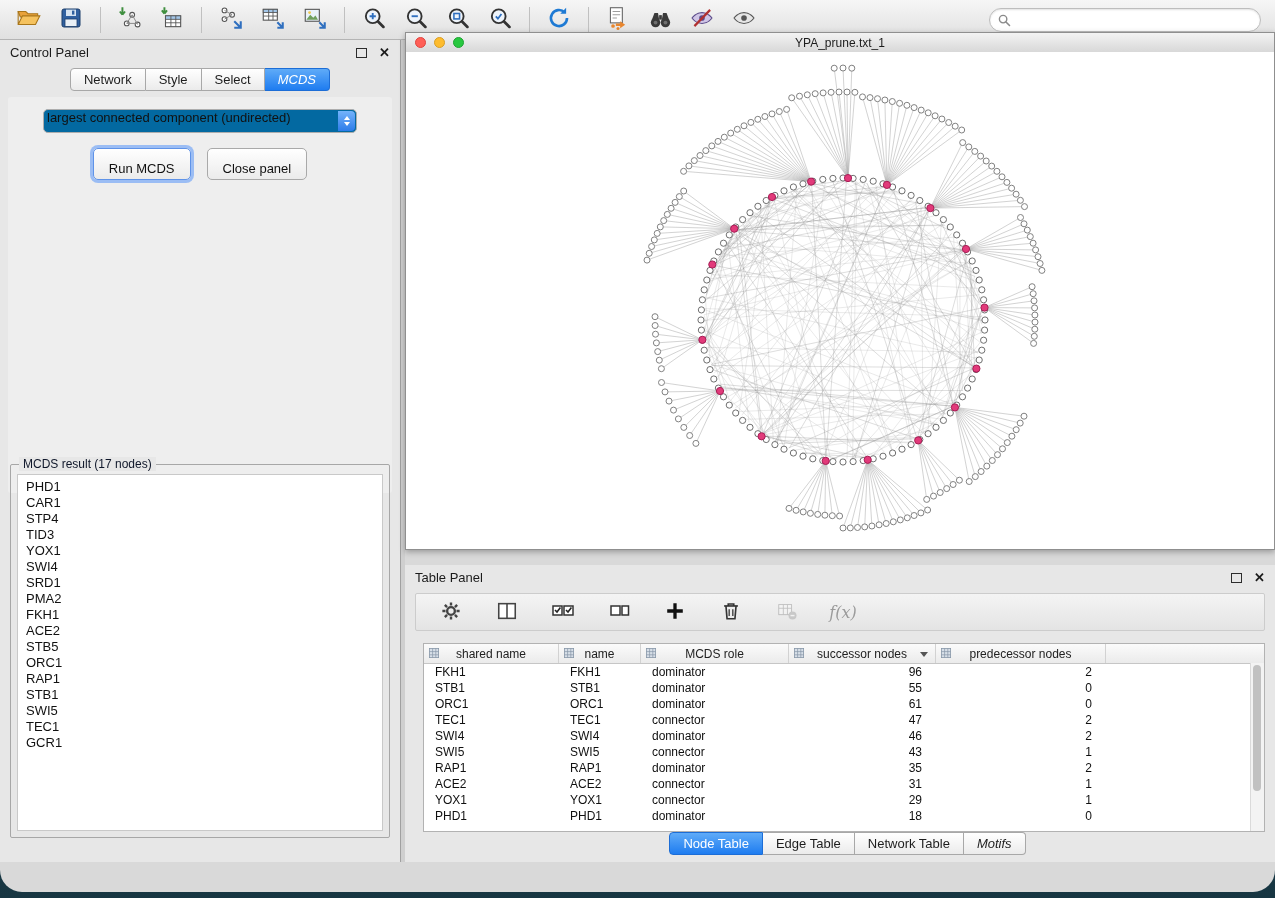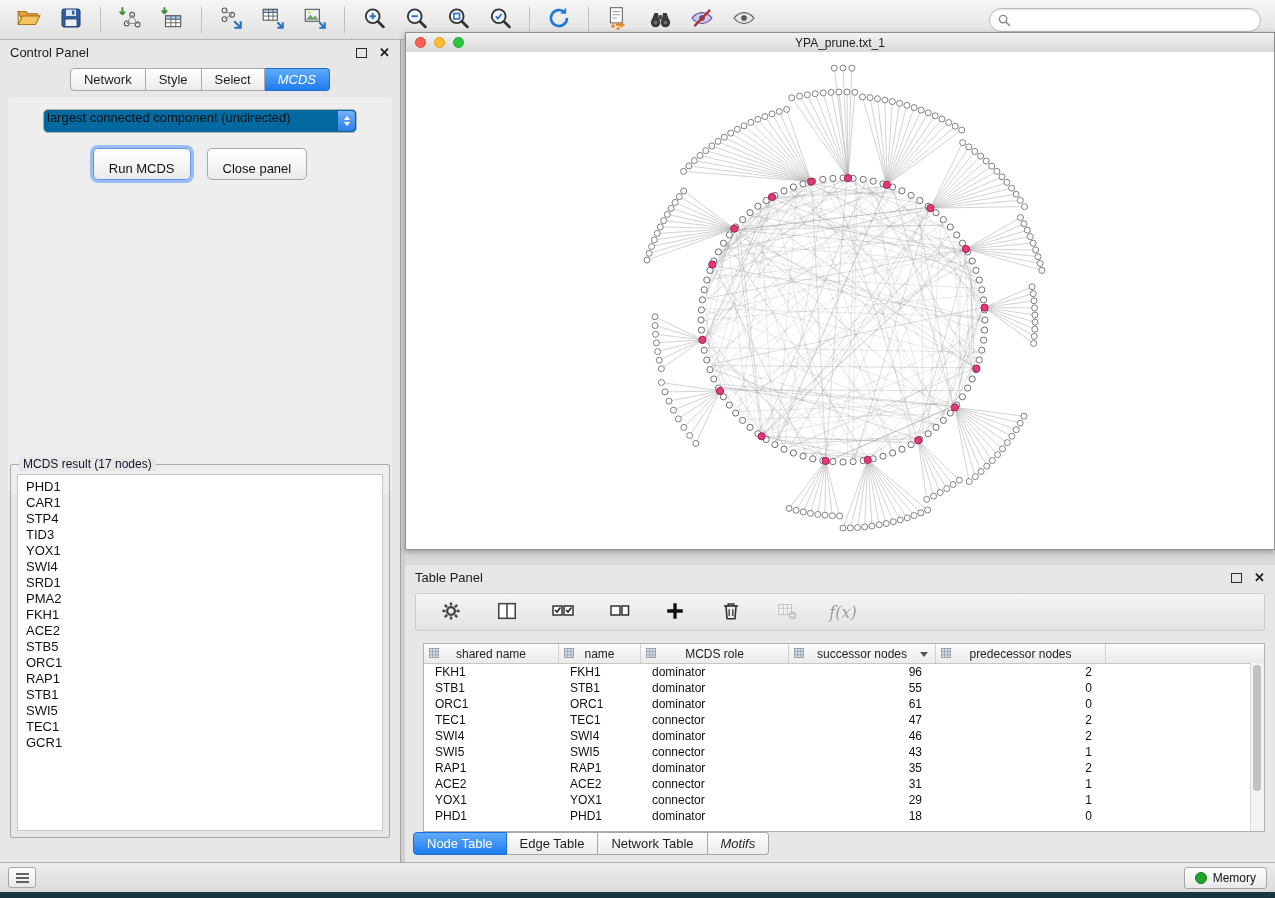--- a/index.html
+++ b/index.html
@@ -95,21 +95,21 @@
   .th.filler{flex:1;border-right:none;cursor:default;}
   .sortcaret{position:absolute;right:7px;top:8px;width:0;height:0;
     border-left:4px solid transparent;border-right:4px solid transparent;border-top:5px solid #555;}
   .tr{display:flex;height:16px;align-items:center;}
   .td{font-size:12px;color:#101010;white-space:nowrap;overflow:hidden;box-sizing:border-box;
     padding-left:11px;cursor:default;}
   .td.num{text-align:right;padding-left:0;padding-right:14px;}
   .vscroll{position:absolute;top:19px;right:0;bottom:0;width:13px;background:#f3f3f3;
     border-left:1px solid #dadada;}
   .vthumb{position:absolute;top:2px;left:2px;width:8px;height:126px;background:#c1c1c1;border-radius:5px;cursor:grab;}
-  .tp-tabs{position:absolute;bottom:7px;left:8px;right:0;display:flex;}
+  .tp-tabs{position:absolute;bottom:7px;left:15px;right:0;display:flex;justify-content:center;}
 
   
   .status-bar{position:absolute;left:0;right:0;top:862px;height:30px;
     background:linear-gradient(#ededed,#dbdbdb);border-top:1px solid #ababab;
     display:flex;align-items:center;padding:0 8px;box-sizing:border-box;}
   .list-btn{width:28px;height:21px;border:1px solid #a6a6a6;border-radius:3px;
     background:linear-gradient(#ffffff,#e8e8e8);display:flex;align-items:center;justify-content:center;cursor:pointer;}
   .memory-btn{margin-left:auto;height:22px;border:1px solid #a6a6a6;border-radius:3px;
     background:linear-gradient(#ffffff,#e8e8e8);display:flex;align-items:center;gap:6px;
     padding:0 10px;font-size:12px;color:#111;cursor:pointer;}
@@ -1091,25 +1091,14 @@
       </div>
     </div>
     <div class="tp-tabs">
         <button class="seg active">Node Table</button>
         <button class="seg">Edge Table</button>
         <button class="seg">Network Table</button>
         <button class="seg">Motifs</button>
       </div>
   </div>
 
-  <div class="status-bar">
-    <button class="list-btn">
-      <svg width="13" height="10" viewBox="0 0 13 10">
-        <path d="M0 1h13M0 5h13M0 9h13" stroke="#333" stroke-width="1.6"></path>
-      </svg>
-    </button>
-    <button class="memory-btn">
-      <span class="mem-dot"></span>
-      <span>Memory</span>
-    </button>
-  </div>
 
 </div>
 
 </body></html>

